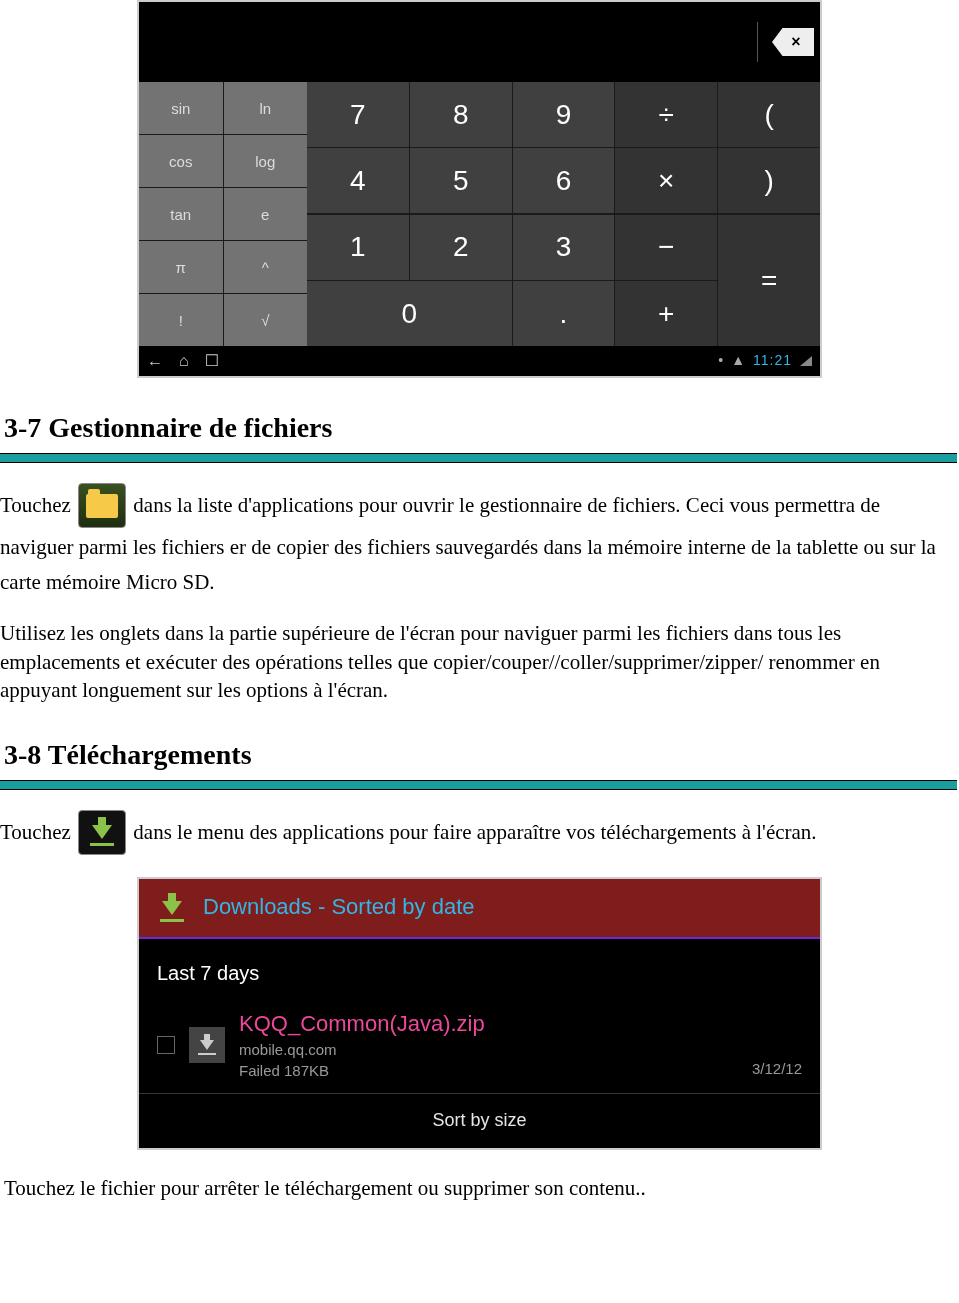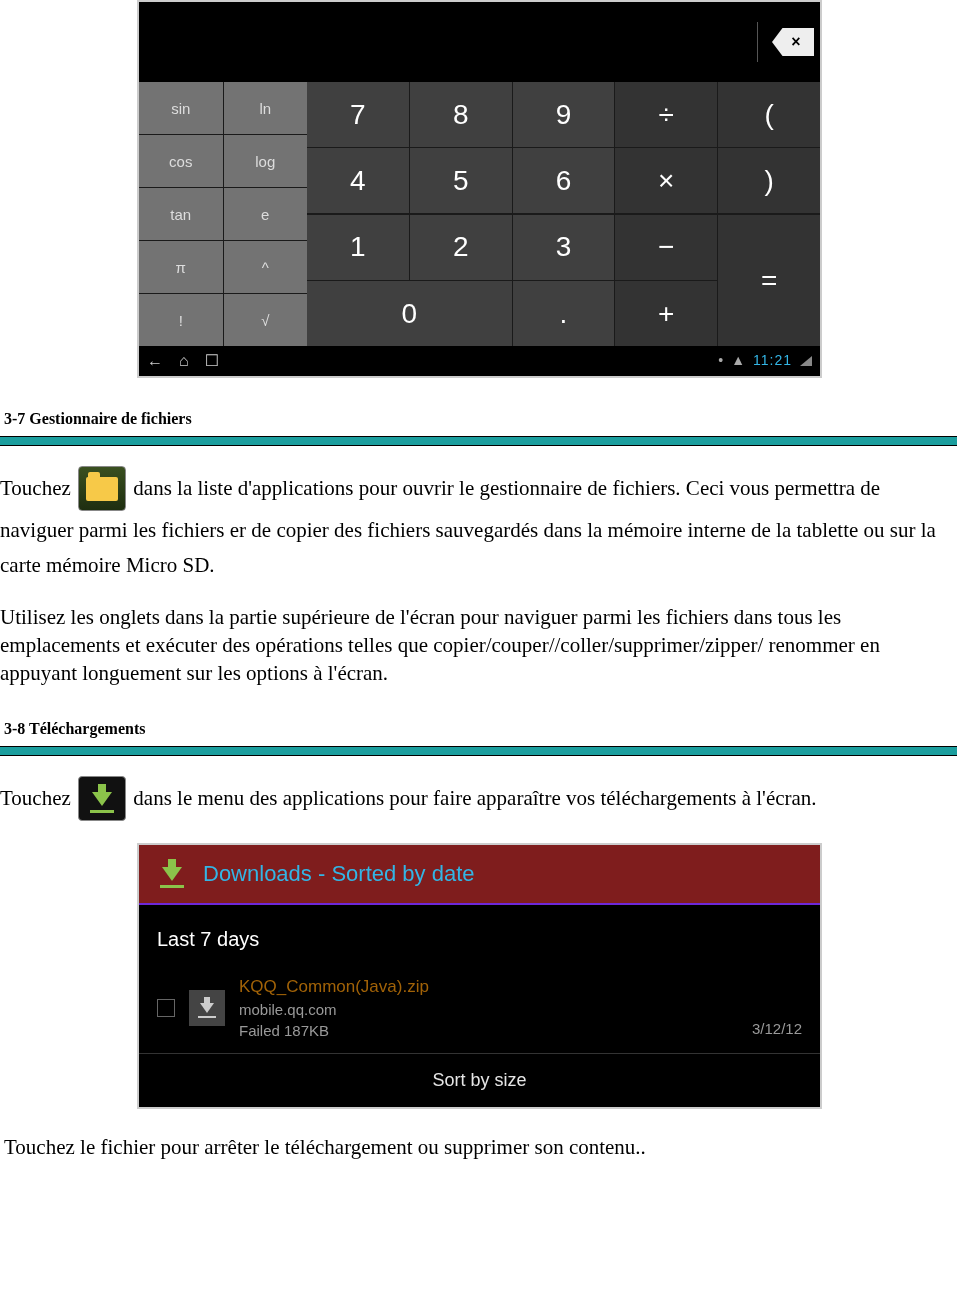--- a/index.html
+++ b/index.html
@@ -111,21 +111,21 @@
   .nav-time { color: #33b5e5; font-family: Arial, sans-serif; letter-spacing: 1px; }
   .wifi-tri {
     width: 0; height: 0;
     border-left: 12px solid transparent;
     border-bottom: 10px solid #888;
   }
 
   
   .section-heading {
     font-weight: bold;
-    font-size: 16px;
+    font-size: 28px;
     margin: 0 0 6px 4px;
   }
   .hr-teal {
     height: 10px;
     background: #1b9e9e;
     border: none;
     border-top: 1px solid #000;
     border-bottom: 1px solid #000;
     margin-bottom: 22px;
     width: 957px;
@@ -275,21 +275,21 @@
     background: #ccc;
   }
   .dl-file-arrow::after {
     content: "";
     position: absolute;
     top: 3px; left: -9px;
     width: 18px; height: 2px;
     background: #ccc;
   }
   .dl-meta { flex: 1; }
-  .dl-name { color: #a16207; font-size: 17px; }
+  .dl-name { color: #ec4899; font-size: 22px; }
   .dl-sub  { color: #999; font-size: 15px; }
   .dl-date { color: #999; font-size: 15px; align-self: flex-end; padding-bottom: 2px; }
   .dl-sort {
     text-align: center;
     color: #e5e5e5;
     font-size: 18px;
     padding: 14px 0;
   }
 
   .section-block { margin-bottom: 30px; }

